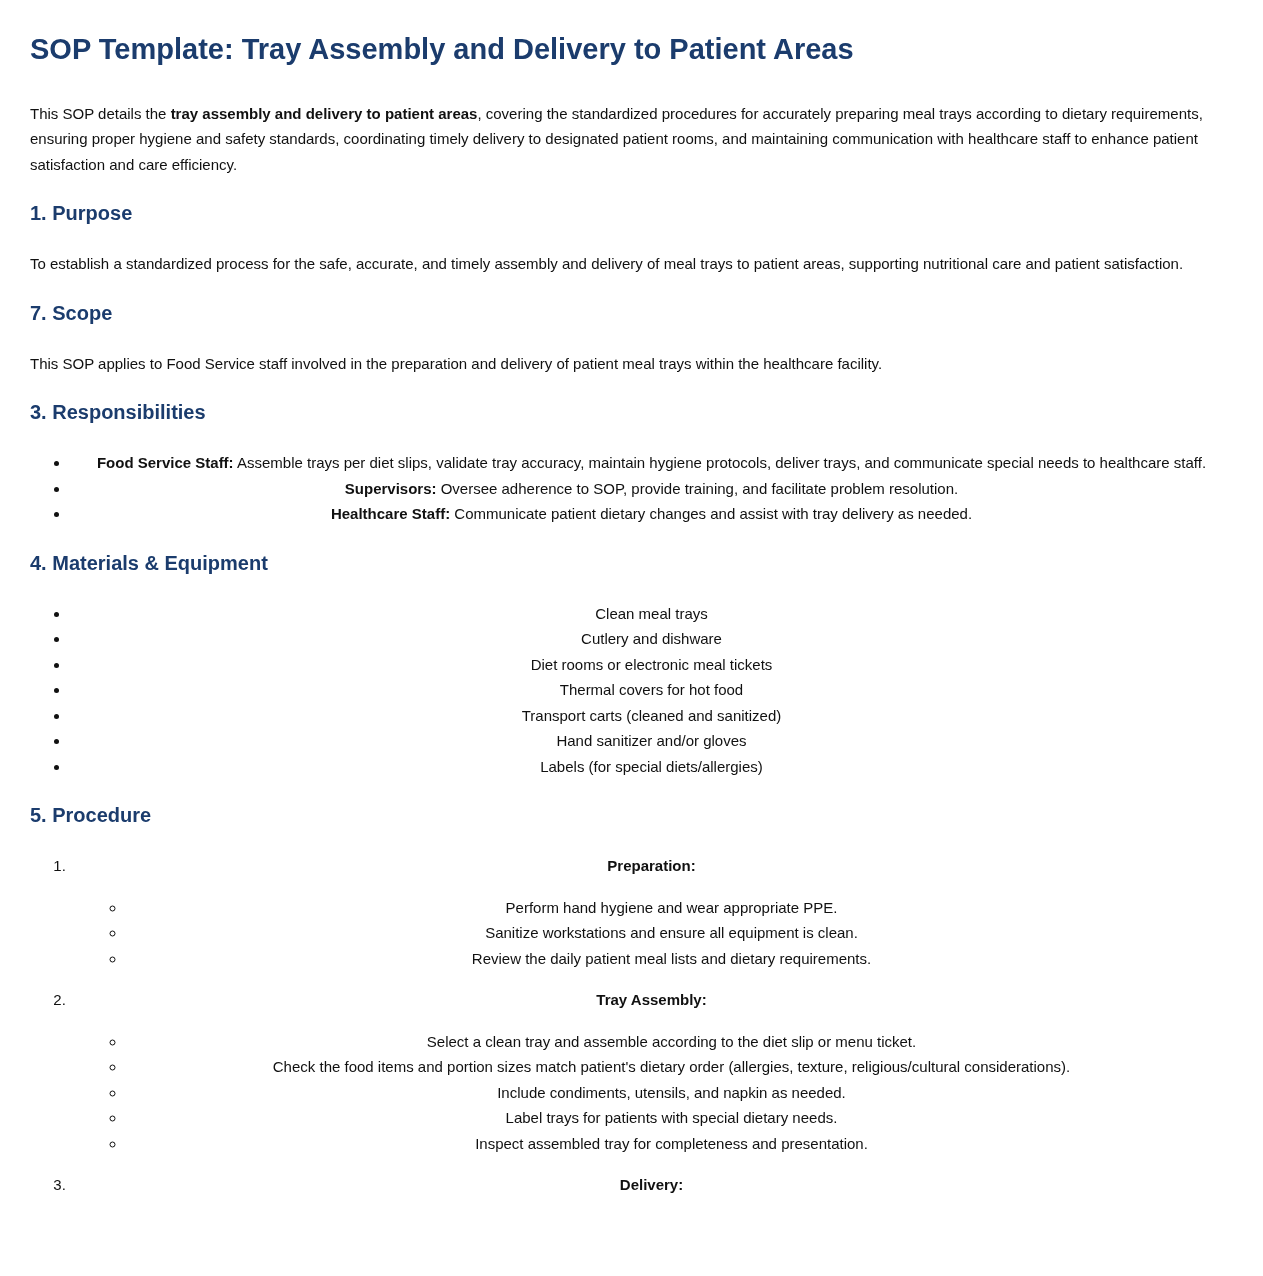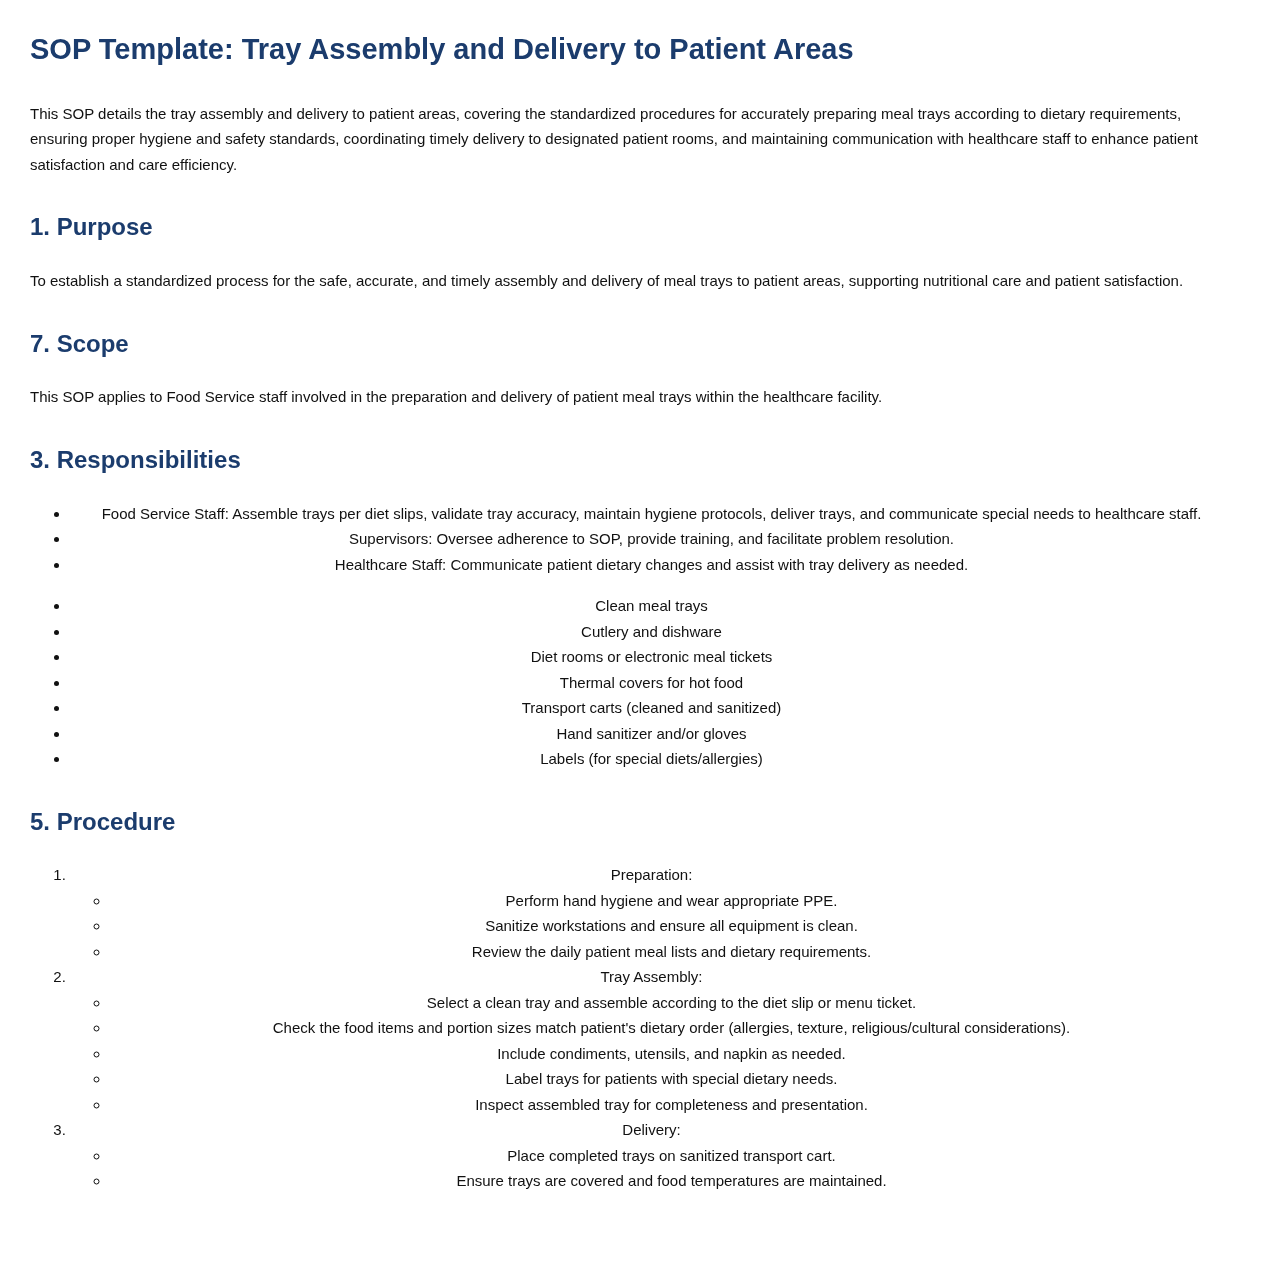--- a/index.html
+++ b/index.html
@@ -18,41 +18,41 @@
     box-sizing: border-box;
   }
   h1 {
     font-size: 29px;
     line-height: 1.2;
     font-weight: bold;
     color: var(--heading-color, #1b3c6d);
     margin: 0 0 34px 0;
   }
   h2 {
-    font-size: 24px;
+    font-size: 20px;
     line-height: 1.2;
     font-weight: bold;
     color: var(--heading-color, #1b3c6d);
-    margin: 36px 0 26px 0;
+    margin: 24px 0 26px 0;
   }
   p { margin: 0 0 16px 0; }
   ul.bullets, ol.steps {
     margin: 0 0 16px 0;
     padding-left: 40px;
     text-align: center;
   }
   ul.bullets { list-style-type: disc; }
   ol.steps { list-style-type: decimal; }
   ul.substeps {
-    margin: 0;
+    margin: 16px;
     padding-left: 40px;
     list-style-type: circle;
   }
   li { padding: 0; margin: 0; }
-  strong { font-weight: normal; }
+  strong { font-weight: bold; }
 </style>
 </head>
 <body style="color: rgb(17, 17, 17);">
 
 <div class="page">
 
   <h1>SOP Template: Tray Assembly and Delivery to Patient Areas</h1>
 
   <p><span>This SOP details the </span><strong>tray assembly and delivery to patient areas</strong><span>, covering the standardized procedures for accurately preparing meal trays according to dietary requirements, ensuring proper hygiene and safety standards, coordinating timely delivery to designated patient rooms, and maintaining communication with healthcare staff to enhance patient satisfaction and care efficiency.</span></p>
 
@@ -69,20 +69,21 @@
   <section>
     <h2>3. Responsibilities</h2>
     <ul class="bullets">
         <li><strong>Food Service Staff:</strong> Assemble trays per diet slips, validate tray accuracy, maintain hygiene protocols, deliver trays, and communicate special needs to healthcare staff.</li>
         <li><strong>Supervisors:</strong> Oversee adherence to SOP, provide training, and facilitate problem resolution.</li>
         <li><strong>Healthcare Staff:</strong> Communicate patient dietary changes and assist with tray delivery as needed.</li>
       </ul>
   </section>
 
   <section>
+    <h2>4. Materials &amp; Equipment</h2>
     <ul class="bullets">
         <li>Clean meal trays</li>
         <li>Cutlery and dishware</li>
         <li>Diet rooms or electronic meal tickets</li>
         <li>Thermal covers for hot food</li>
         <li>Transport carts (cleaned and sanitized)</li>
         <li>Hand sanitizer and/or gloves</li>
         <li>Labels (for special diets/allergies)</li>
       </ul>
   </section>
@@ -95,20 +96,17 @@
             <li>Sanitize workstations and ensure all equipment is clean.</li>
             <li>Review the daily patient meal lists and dietary requirements.</li>
           </ul></li>
         <li><strong>Tray Assembly:</strong><ul class="substeps">
             <li>Select a clean tray and assemble according to the diet slip or menu ticket.</li>
             <li>Check the food items and portion sizes match patient's dietary order (allergies, texture, religious/cultural considerations).</li>
             <li>Include condiments, utensils, and napkin as needed.</li>
             <li>Label trays for patients with special dietary needs.</li>
             <li>Inspect assembled tray for completeness and presentation.</li>
           </ul></li>
-        <li><strong>Delivery:</strong><ul class="substeps">
-            <li>Place completed trays on sanitized transport cart.</li>
-            <li>Ensure trays are covered and food temperatures are maintained.</li>
-          </ul></li>
+        <li><strong>Delivery:</strong></li>
       </ol>
   </section>
 
 </div>
 
 </body></html>

